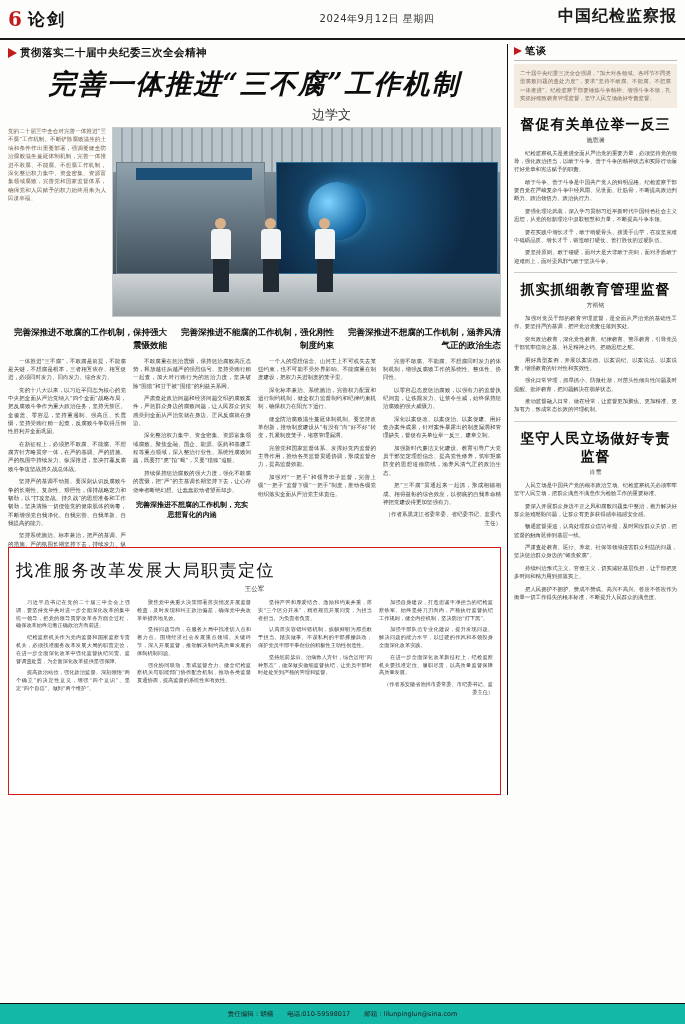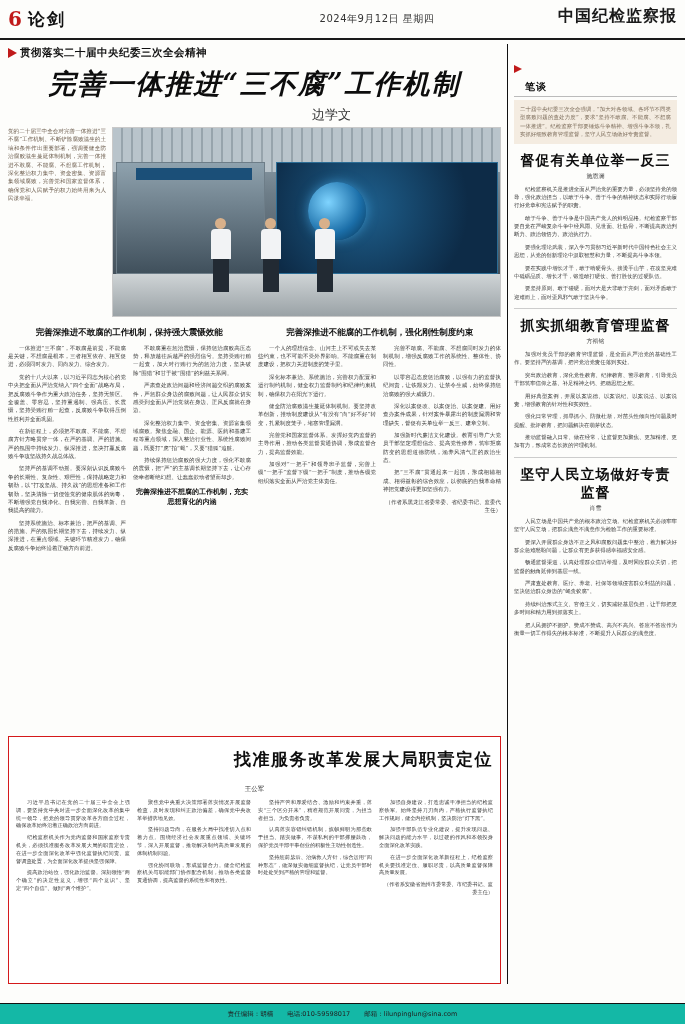--- a/index.html
+++ b/index.html
@@ -65,21 +65,21 @@
     font-weight: bold;
     color: #1a1a1a;
     letter-spacing: 1px;
   }
 
   
   .body-wrap {
     display: flex;
     padding: 4px 8px 0 8px;
     box-sizing: border-box;
-    height: 944px;
+    height: 755px;
   }
   .left-col {
     width: 500px;
     box-sizing: border-box;
     padding-right: 6px;
     border-right: 1px solid #111;
     position: relative;
   }
   .right-col {
     width: 169px;
@@ -201,21 +201,21 @@
   .subhead-row {
     display: flex;
     gap: 8px;
     margin-top: 9px;
   }
   .subhead {
     flex: 1;
     font-family: "DejaVu Serif", "Liberation Serif", serif;
     font-size: 8.5px;
     font-weight: bold;
-    text-align: center;
+    text-align: right;
     line-height: 1.5;
     color: #111;
   }
 
   
   .cols4 {
     display: flex;
     gap: 7px;
     margin-top: 5px;
   }
@@ -247,24 +247,24 @@
     bottom: 0px;
     border: 1.6px solid #d4191a;
     box-sizing: border-box;
     padding: 8px 7px 5px 7px;
     background: #fff;
     height: 248px;
   }
   .boxed-title {
     font-family: "DejaVu Serif", "Liberation Serif", serif;
     font-size: 17px;
-    font-weight: bold;
-    text-align: right;
+    font-weight: normal;
+    text-align: left;
     letter-spacing: 1.5px;
-    margin: 3px 0 14px 0;
+    margin: 3px 0 3px 0;
     color: #0d0d0d;
   }
   .boxed-byline {
     text-align: center;
     font-size: 6.5px;
     color: #333;
     margin-bottom: 5px;
   }
   .boxed .cols4 { margin-top: 0; }
   .boxed .col { font-size: 5.2px; line-height: 1.5; }
@@ -280,21 +280,21 @@
     margin-bottom: 3px;
   }
   .bitan-flag {
     width: 0; height: 0;
     border-left: 8px solid #c01a1a;
     border-top: 4.5px solid transparent;
     border-bottom: 4.5px solid transparent;
   }
   .bitan-text {
     font-family: "DejaVu Serif", "Liberation Serif", serif;
-    font-size: 10px; font-weight: bold; letter-spacing: 1px; margin-top: 36px;
+    font-size: 10px; font-weight: bold; letter-spacing: 1px;
   }
   .r-intro {
     font-family: "DejaVu Serif", "Liberation Serif", serif;
     font-size: 5.4px;
     line-height: 1.55;
     text-align: justify;
     color: #7a6a58;
     background: #f4ece1;
     padding: 5px 6px;
     margin-bottom: 6px;
@@ -386,20 +386,21 @@
               <div class="head"></div>
               <div class="torso"></div>
               <div class="legs"></div>
             </div>
         </div>
       </div>
 
       <div class="subhead-row">
         <div class="subhead">完善深推进不敢腐的工作机制，保持强大震慑效能</div>
         <div class="subhead">完善深推进不能腐的工作机制，强化刚性制度约束</div>
+        <div class="subhead">完善深推进不想腐的工作机制，涵养风清气正的政治生态</div>
       </div>
 
       <div class="cols4">
         <div class="col">
           <p>一体推进“三不腐”，不敢腐是前提，不能腐是关键，不想腐是根本，三者相互依存、相互促进，必须同时发力、同向发力、综合发力。</p>
           <p>党的十八大以来，以习近平同志为核心的党中央把全面从严治党纳入“四个全面”战略布局，把反腐败斗争作为重大政治任务，坚持无禁区、全覆盖、零容忍，坚持重遏制、强高压、长震慑，坚持受贿行贿一起查，反腐败斗争取得压倒性胜利并全面巩固。</p>
           <p>在新征程上，必须把不敢腐、不能腐、不想腐方针方略贯穿一体，在严的基调、严的措施、严的氛围中持续发力、纵深推进，坚决打赢反腐败斗争攻坚战持久战总体战。</p>
           <p>坚持严的基调不动摇。要深刻认识反腐败斗争的长期性、复杂性、艰巨性，保持战略定力和韧劲，以“打攻坚战、持久战”的思想准备和工作韧劲，坚决清除一切侵蚀党的健康肌体的病毒，不断增强党自我净化、自我完善、自我革新、自我提高的能力。</p>
           <p>坚持系统施治、标本兼治，把严的基调、严的措施、严的氛围长期坚持下去，持续发力、纵深推进，在重点领域、关键环节精准发力，确保反腐败斗争始终沿着正确方向前进。</p>
         </div>

